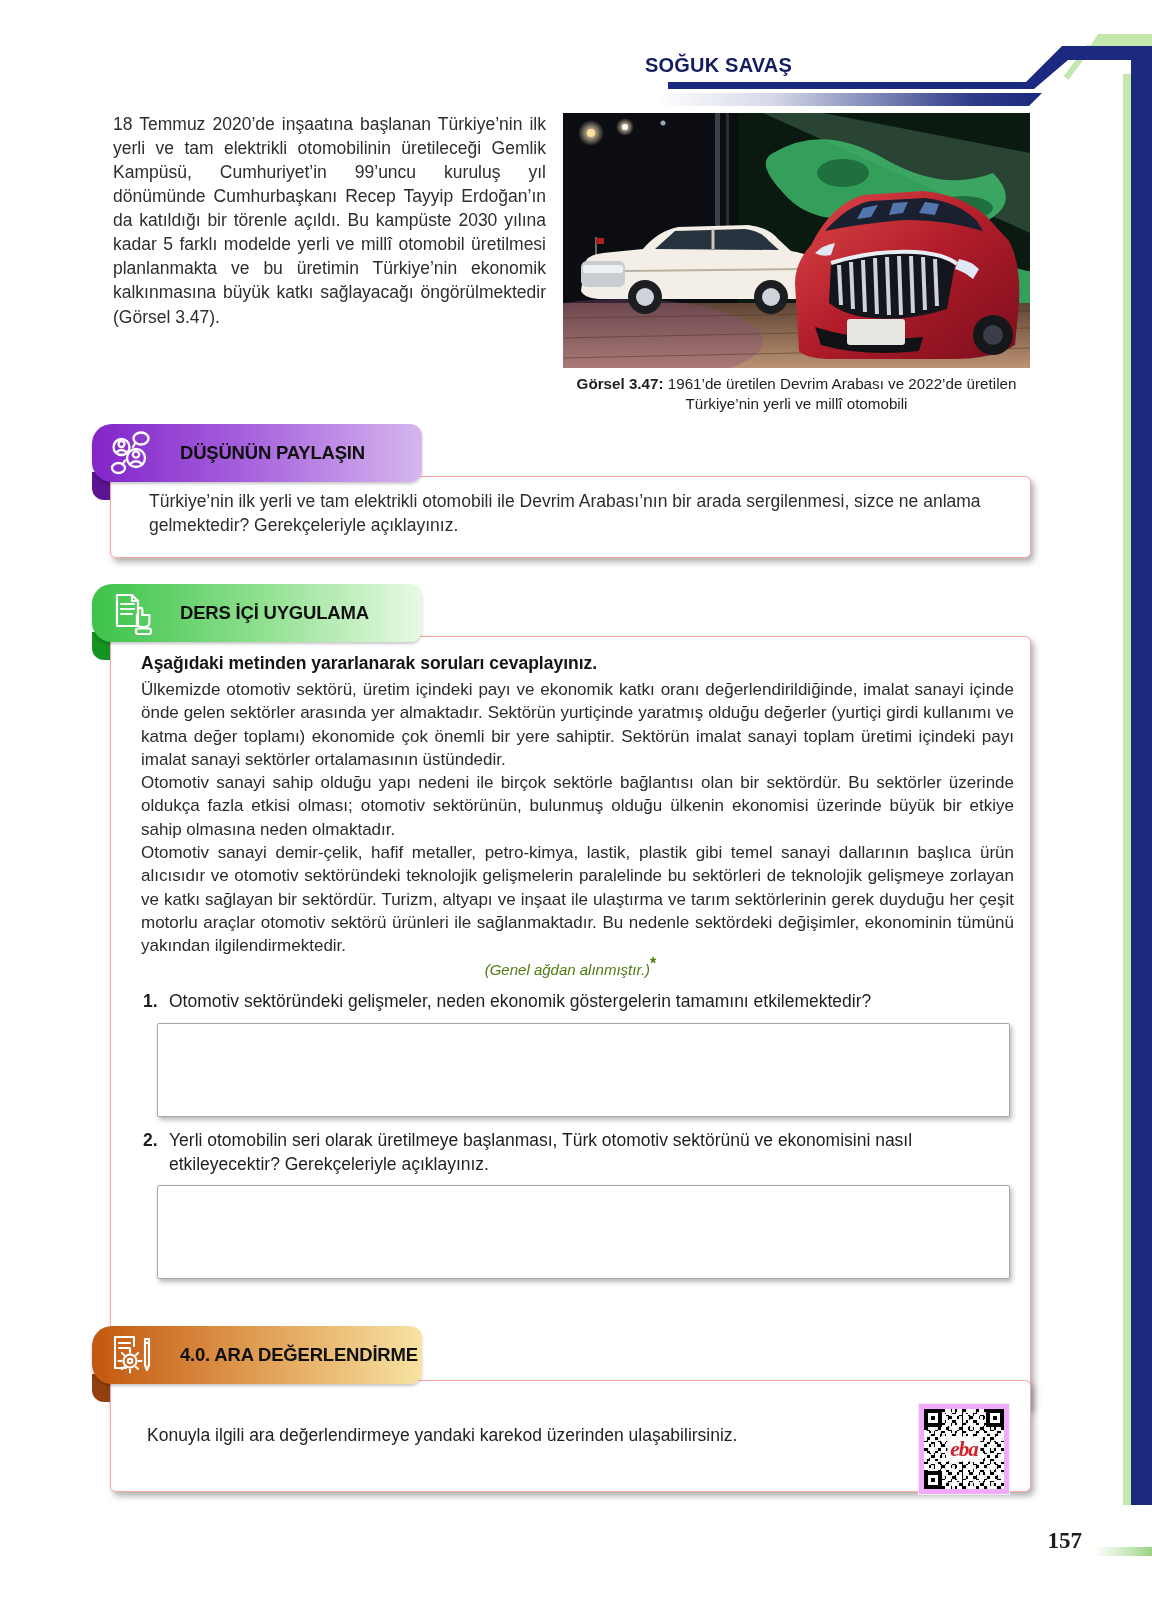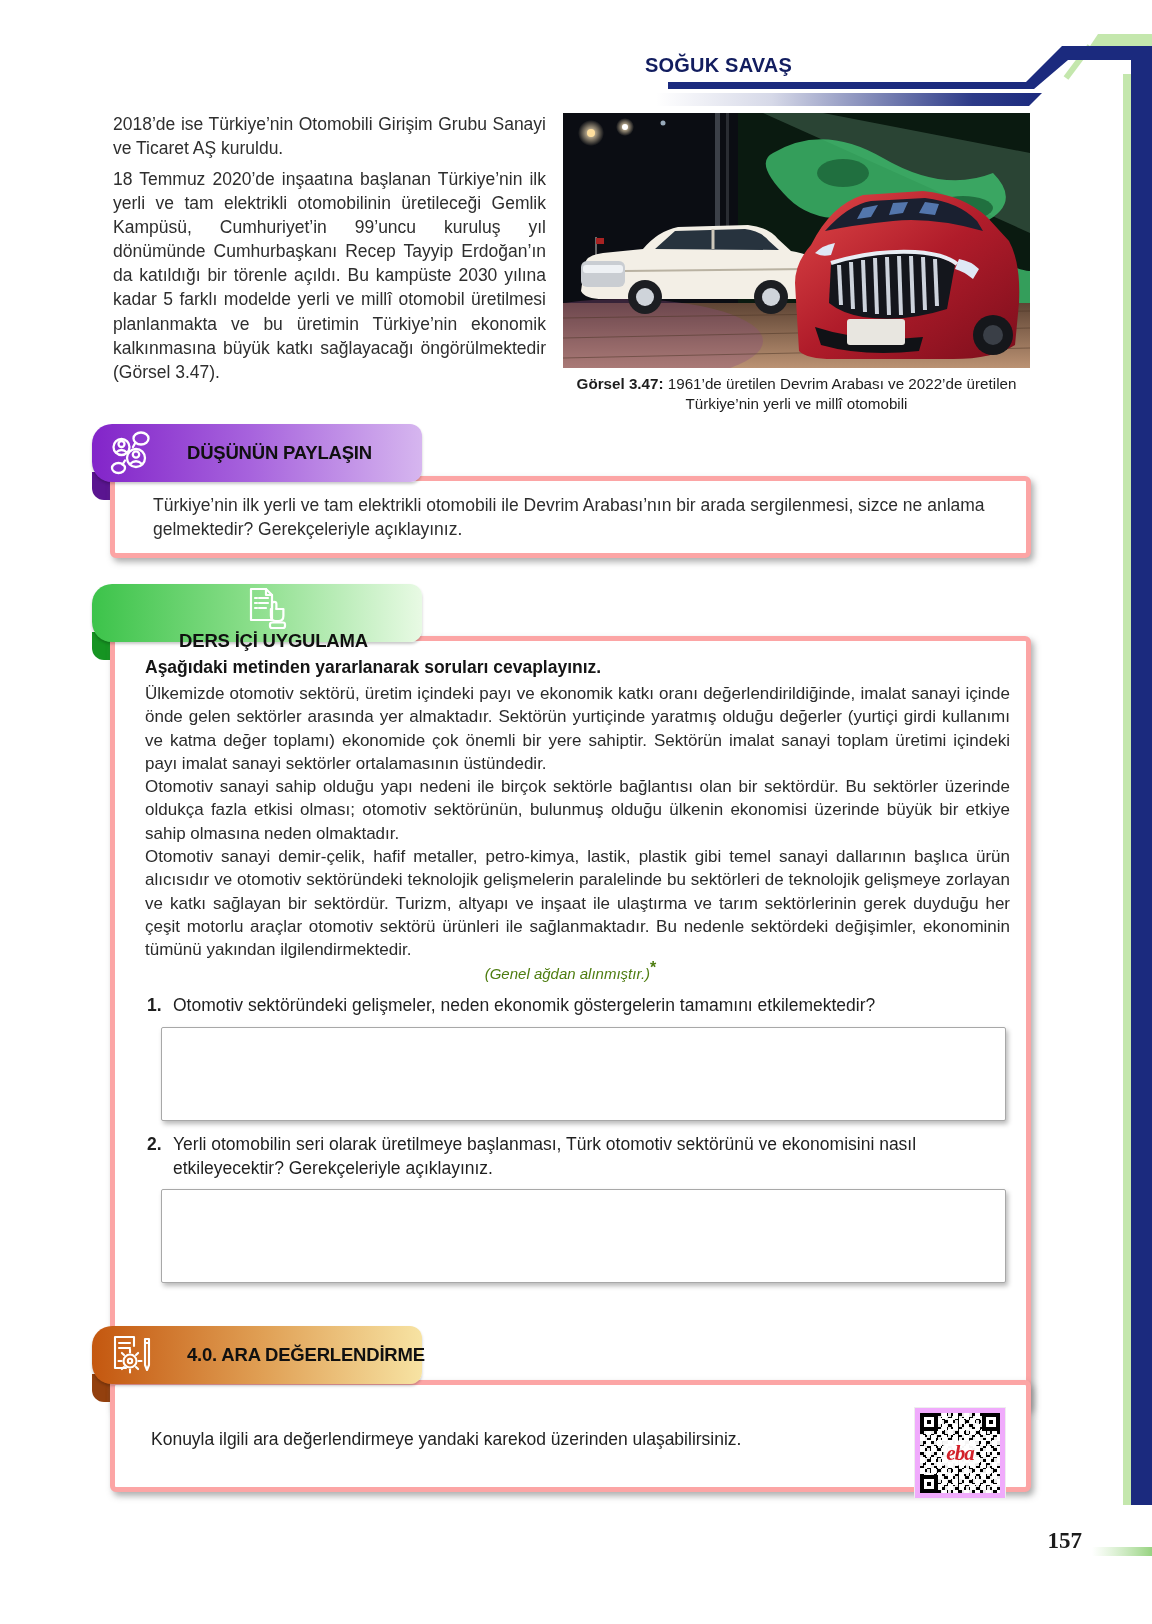--- a/index.html
+++ b/index.html
@@ -20,33 +20,33 @@
   .photo{position:absolute;left:563px;top:113px;width:467px;height:255px;overflow:hidden;z-index:2;}
   .caption{position:absolute;left:563px;top:374px;width:467px;text-align:center;
     font-size:15.2px;line-height:1.32;color:#1e1e1e;z-index:2;}
   .caption b{font-weight:800;}
 
   
   .banner{position:absolute;left:92px;width:330px;height:58px;z-index:3;
     border-radius:20px 12px 12px 20px;display:flex;align-items:center;
     box-shadow:0 2px 3px rgba(0,0,0,.22);}
   .banner .bicon{flex:none;width:46px;height:46px;margin-left:16px;}
-  .banner .blabel{margin-left:33px;font-size:18.5px;font-weight:800;color:#101010;
+  .banner .blabel{margin-left:26px;font-size:18.5px;font-weight:800;color:#101010;
     letter-spacing:-.2px;white-space:nowrap;}
   .banner.purple{background:linear-gradient(90deg,#8224c9 0%,#a763dd 48%,#d6b6ef 100%);}
   .banner.green {background:linear-gradient(90deg,#3cc34a 0%,#8ade8a 48%,#e8fae4 100%);}
   .banner.orange{background:linear-gradient(90deg,#c4570f 0%,#e0a055 52%,#f7e3a3 100%);}
   .fold{position:absolute;left:92px;width:30px;height:28px;z-index:1;border-radius:0 0 0 12px;}
   .fold.purple{background:#5a1590;}
   .fold.green{background:#169422;}
   .fold.orange{background:#93400e;}
 
   
   .card{position:absolute;left:110px;width:921px;background:#fff;z-index:2;
-    border:5px solid #fca5a5;border-radius:6px;
+    border:1px solid #fca5a5;border-radius:6px;
     box-shadow:3px 4px 6px rgba(95,95,95,.5);}
   .card-think{top:476px;height:82px;padding:12px 24px 0 38px;box-sizing:border-box;
     font-size:17.5px;line-height:1.38;}
   .card-activity{top:636px;height:774px;padding:14px 16px 9px 30px;box-sizing:border-box;}
   .card-eval{top:1380px;height:112px;box-sizing:border-box;overflow:visible;}
 
   .instruction{font-weight:800;font-size:17.5px;margin:2px 0 4px 0;color:#151515;}
   .atext{margin:0;text-align:justify;font-size:17px;line-height:1.37;color:#2b2b2b;}
   .source-line{text-align:center;font-size:15px;margin:4px 14px 0 0;color:#4d7c0f;}
   .source-line .src{font-style:italic;}
@@ -100,21 +100,20 @@
     <polygon points="1098,34 1152,34 1152,46 1090,46" fill="#c4e7ad"></polygon>
     <rect x="1123" y="74" width="8" height="1431" fill="#c4e7ad"></rect>
     <path d="M668,82 L1026,82 L1062,46 L1152,46 L1152,1505 L1131,1505 L1131,60 L1068,60 L1034,89 L668,89 Z" fill="#1b2a7e"></path>
     <polygon points="656,93 1042,93 1029,106 656,106" fill="url(#hbar)"></polygon>
     <rect x="1092" y="1547" width="60" height="9" fill="url(#fbar)"></rect>
   </svg>
 
   <div class="header-title">SOĞUK SAVAŞ</div>
 
   <div class="intro">
-    <p>2018’de ise Türkiye’nin Otomobili Girişim Grubu Sanayi ve Ticaret AŞ kuruldu.</p>
     <p>18 Temmuz 2020’de inşaatına başlanan Türkiye’nin ilk yerli ve tam elektrikli otomobilinin üretileceği Gemlik Kampüsü, Cumhuriyet’in 99’uncu kuruluş yıl dönümünde Cumhurbaşkanı Recep Tayyip Erdoğan’ın da katıldığı bir törenle açıldı. Bu kampüste 2030 yılına kadar 5 farklı modelde yerli ve millî otomobil üretilmesi planlanmakta ve bu üretimin Türkiye’nin ekonomik kalkınmasına büyük katkı sağlayacağı öngörülmektedir (Görsel 3.47).</p>
   </div>
 
   <div class="photo">
     <svg width="467" height="255" viewBox="0 0 467 255">
       <defs>
         <linearGradient id="floorg" x1="0" y1="0" x2="0" y2="1">
           <stop offset="0" stop-color="#5e4434"></stop>
             <stop offset="1" stop-color="#bb9273"></stop>
         </linearGradient>
@@ -237,21 +236,21 @@
       <span class="qnum">1.</span>
       <span class="qtext">Otomotiv sektöründeki gelişmeler, neden ekonomik göstergelerin tamamını etkilemektedir?</span>
     </div>
     <div class="answer-box"></div>
     <div class="qrow">
       <span class="qnum">2.</span>
       <span class="qtext">Yerli otomobilin seri olarak üretilmeye başlanması, Türk otomotiv sektörünü ve ekonomisini nasıl etkileyecektir? Gerekçeleriyle açıklayınız.</span>
     </div>
     <div class="answer-box"></div>
   </div>
-  <div class="banner green" style="top:584px;flex-direction:column;">
+  <div class="banner green" style="top:584px;">
     <svg class="bicon" viewBox="0 0 46 46">
       <g fill="none" stroke="#fff" stroke-width="2.2" stroke-linejoin="round" stroke-linecap="round">
         <path d="M9,5 h15 l6,6 v25 h-21 z"></path>
           <path d="M24,5 v6 h6"></path>
         <path d="M13,14 h2 M17,14 h9 M13,19 h2 M17,19 h9 M13,24 h2 M17,24 h7"></path>
         <path d="M30,25 v-5 q0,-2.2 2.2,-2.2 q2.2,0 2.2,2.2 v5"></path>
         <path d="M34.4,25 h7 v7 q0,5 -5,5 h-2.5 q-5,0 -5,-5 v-7"></path>
         <rect x="28" y="38.5" width="15" height="5.5" rx="2"></rect>
       </g>
     </svg>

